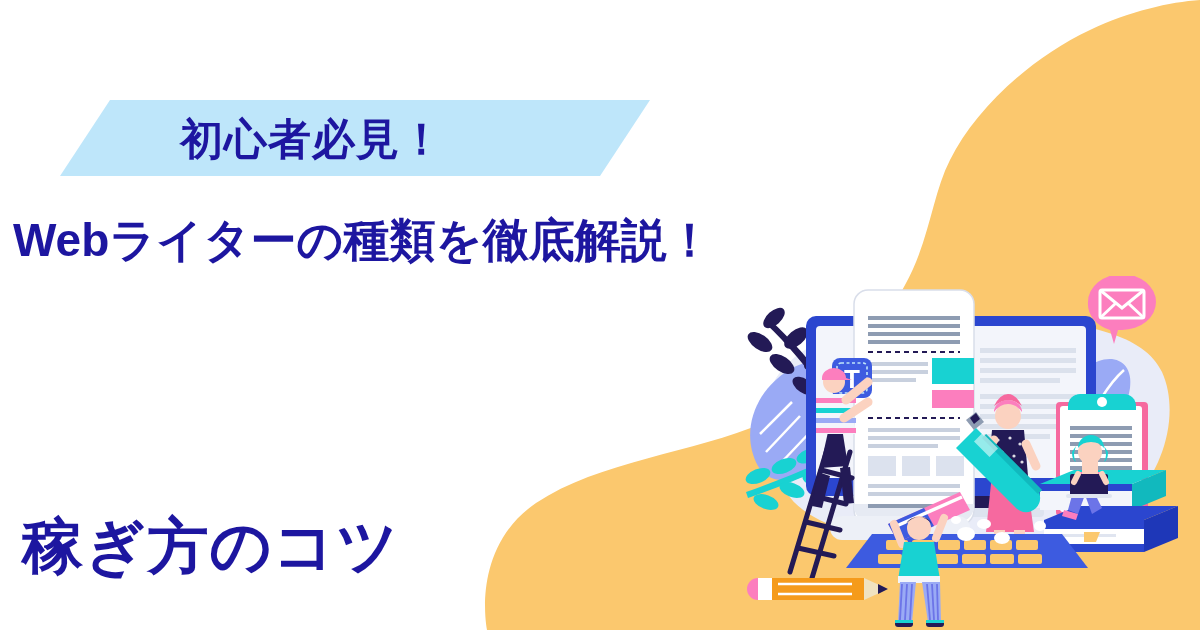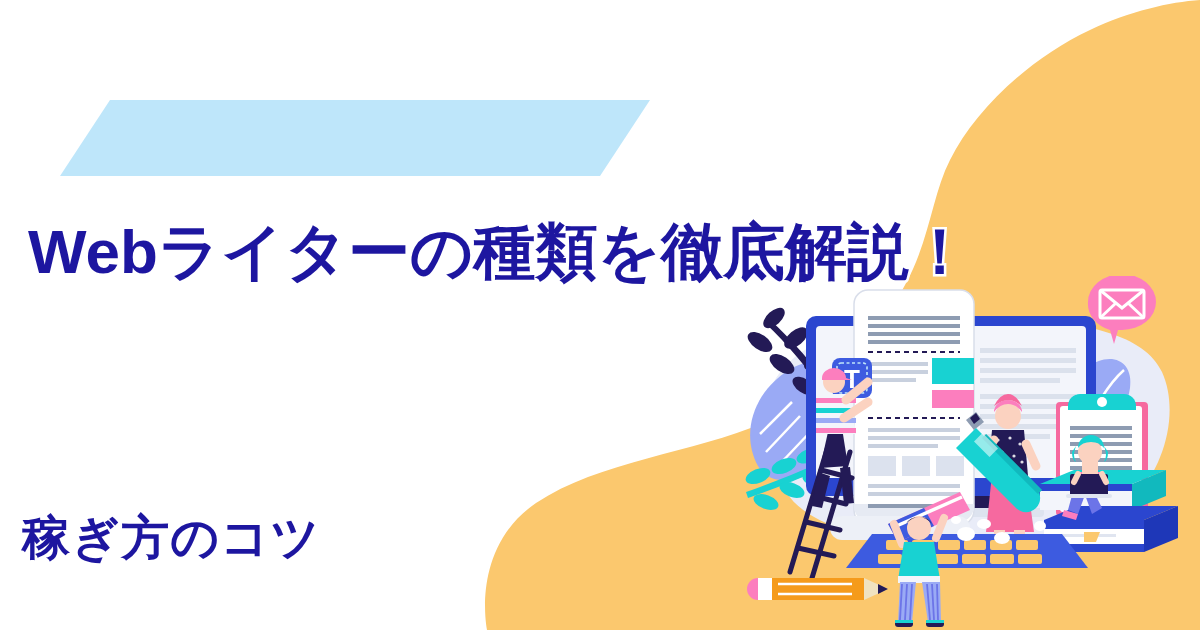--- a/index.html
+++ b/index.html
@@ -24,23 +24,23 @@
     color:#1d16a0;font-weight:700;white-space:nowrap;
   }
 
   
   .hl{
     position:absolute;
     color:#1d16a0;font-weight:700;white-space:nowrap;
     -webkit-text-stroke:5px #ffffff;
     paint-order:stroke fill;
   }
-  #headline-main{left:28px;top:210px;font-size:62px;letter-spacing:0px;}
+  #headline-main{left:13px;top:210px;font-size:46px;letter-spacing:0px;}
   #sub-line-1{left:22px;top:432px;font-size:54px;letter-spacing:1px;}
-  #sub-line-2{left:22px;top:506px;font-size:48px;letter-spacing:1px;}
+  #sub-line-2{left:22px;top:506px;font-size:61px;letter-spacing:1px;}
 
   
   #illustration{position:absolute;left:744px;top:276px;width:456px;height:354px;}
 </style>
 </head>
 <body>
 
 <div id="stage">
 
   <svg class="bg-layer" viewBox="0 0 1200 630" preserveAspectRatio="none">
@@ -51,20 +51,21 @@
              C860,379 880,330 905,285
              C930,240 932,195 950,160
              C975,110 1030,58 1090,30
              C1130,11 1170,2 1200,0 Z" fill="#FBC86E"></path>
   </svg>
 
   <div id="badge">
     <svg class="shape" viewBox="0 0 590 76" preserveAspectRatio="none">
       <polygon points="50,0 590,0 540,76 0,76" fill="#BEE6FA"></polygon>
     </svg>
+    <span class="label">初心者必見！</span>
   </div>
 
   <div class="hl" id="headline-main">Webライターの種類を徹底解説！</div>
   <div class="hl" id="sub-line-2">稼ぎ方のコツ</div>
 
   <svg id="illustration" viewBox="0 0 456 354">
 
     <defs>
       <clipPath id="clipDoc">
           <rect x="110" y="14" width="120" height="220" rx="14"></rect>

